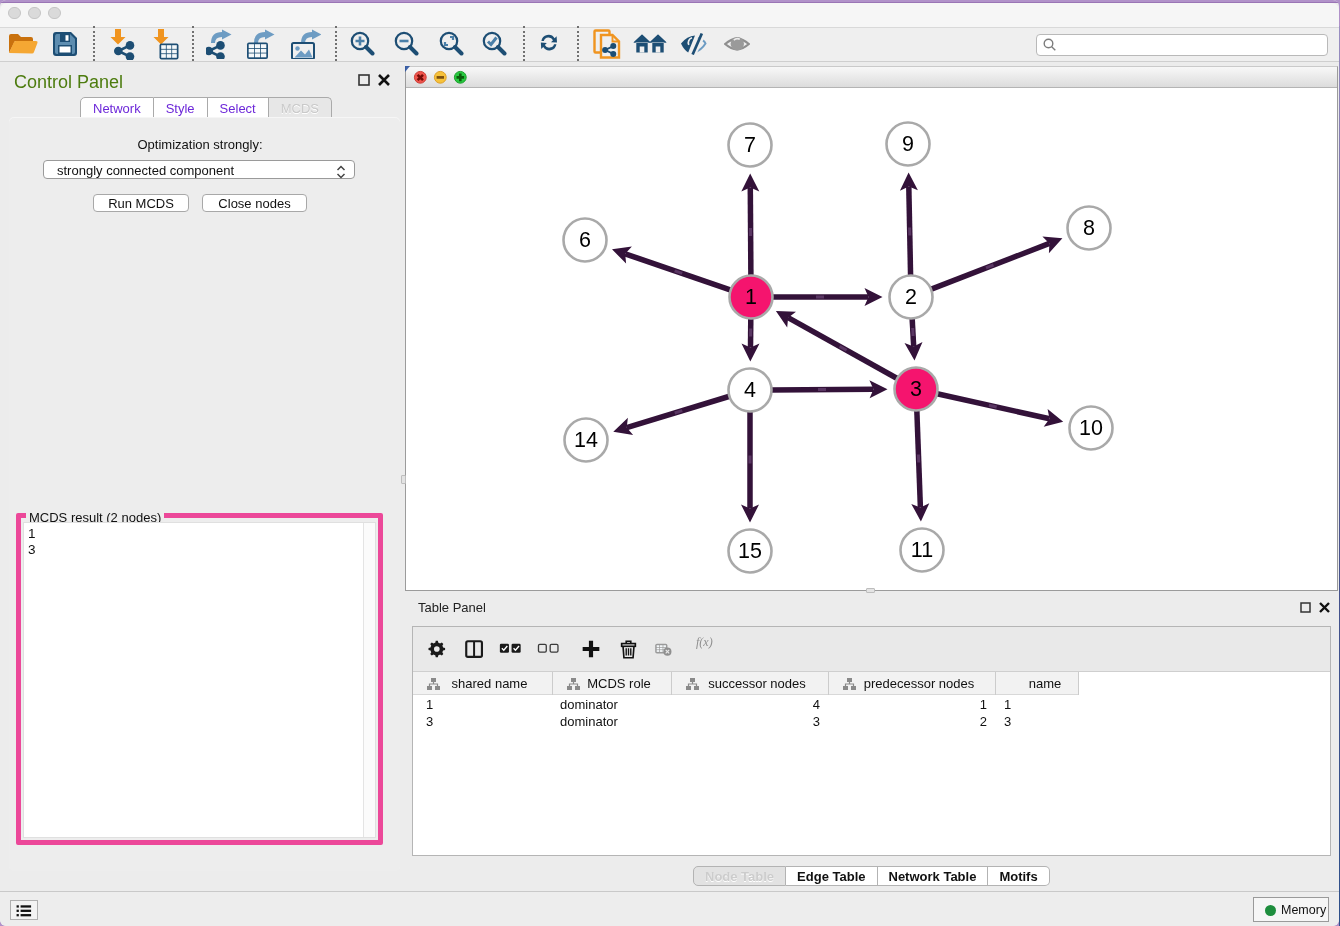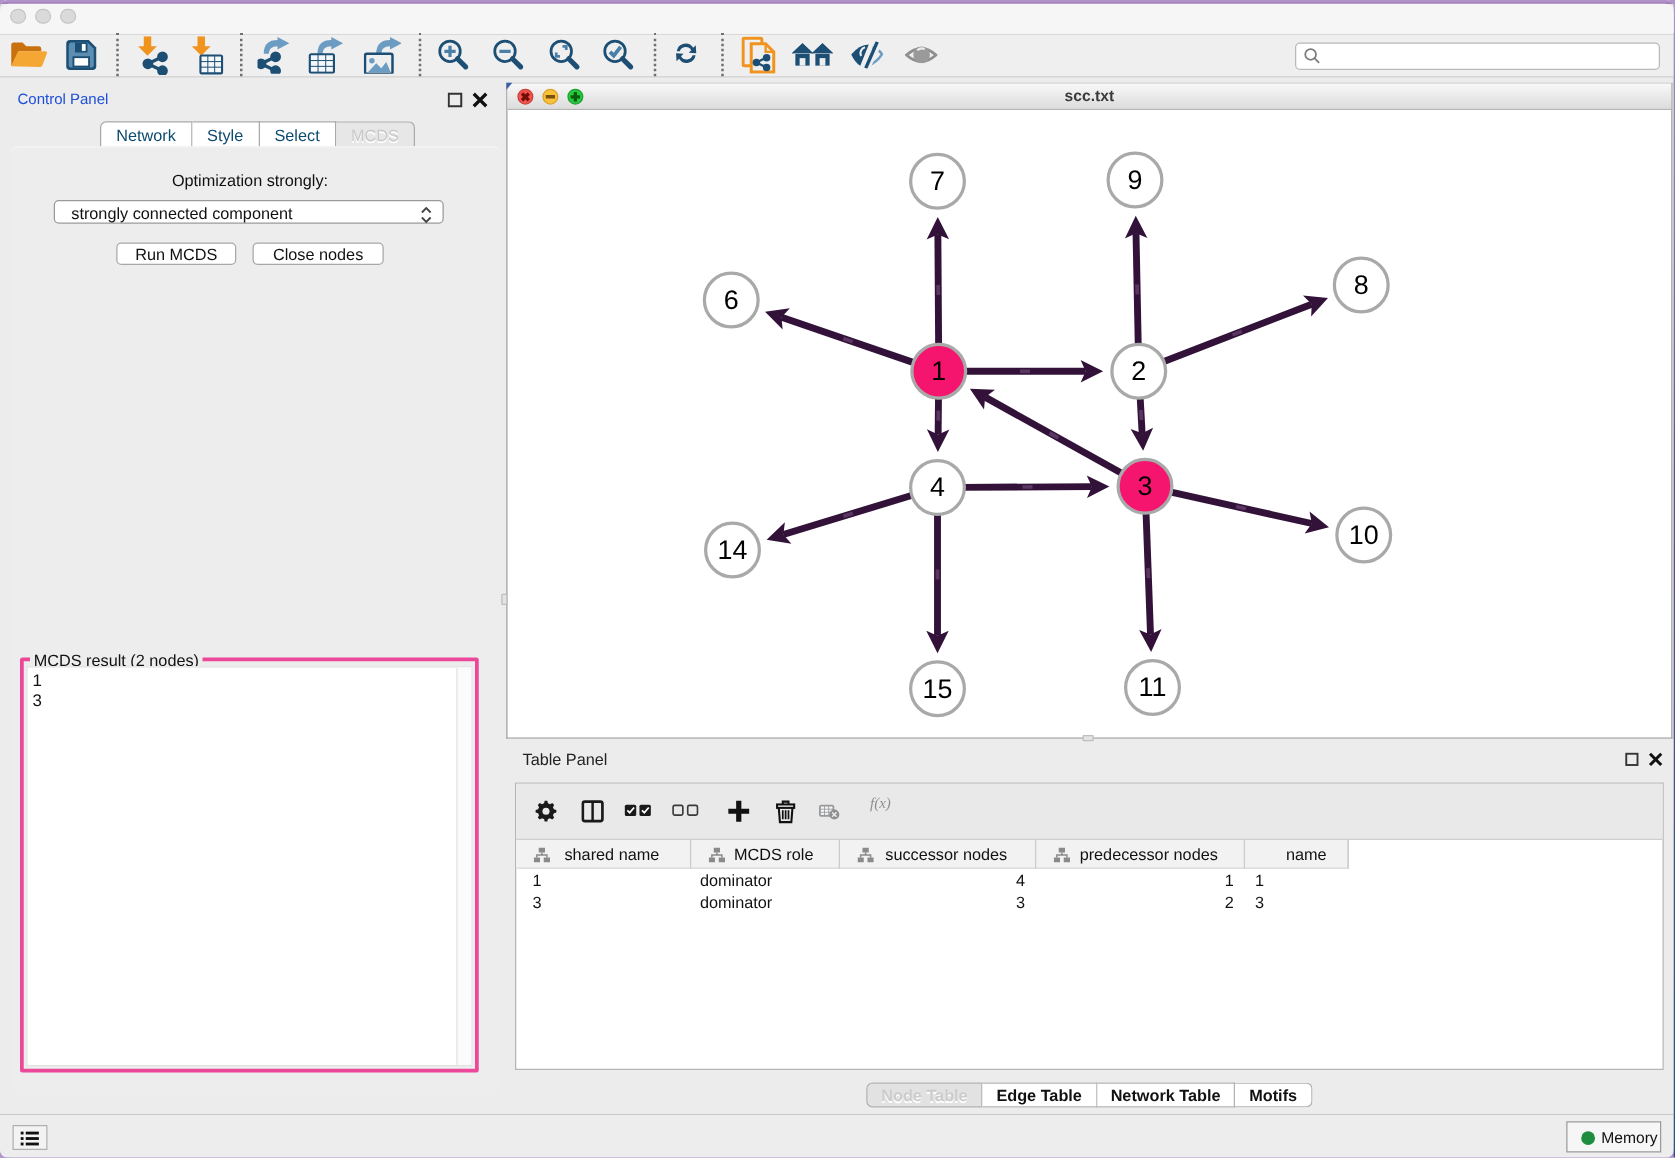--- a/index.html
+++ b/index.html
@@ -6,28 +6,28 @@
 .abs{position:absolute}
 .win{position:absolute;left:0;top:0;width:1339px;height:926px;background:#ececec;border-radius:6px 6px 6px 6px;overflow:hidden}
 .titlebar{position:absolute;left:0;top:2.5px;width:100%;height:25px;background:#f6f6f6;border-bottom:1px solid #d9d9d9;border-radius:7px 7px 0 0}
 .tl{position:absolute;width:12.5px;height:12.5px;border-radius:50%;top:4px;background:#dadada;border:1px solid #c5c5c5}
 .title{position:absolute;top:6px;width:100%;text-align:center;font-size:13px;color:#9b9b9b}
 .toolbar{position:absolute;left:0;top:28px;width:100%;height:34px;background:#efefef;border-bottom:1px solid #cfcfcf}
 .sep{position:absolute;top:26px;height:35px;width:2px;border-left:2px dotted #707070}
 .icon{position:absolute}
 
 .cp{position:absolute;left:0;top:63px;width:405px;height:828px;background:#ececec}
-.cp-h{position:absolute;left:14px;top:72px;font-size:12px;color:#1d4ed8;white-space:nowrap}
+.cp-h{position:absolute;left:14px;top:72px;font-size:18px;color:#4d7c0f;white-space:nowrap}
 .tabs{position:absolute;top:97px;left:80px;height:22px;display:flex}
-.tab{height:22px;line-height:21px;padding:0 12px;font-size:13px;color:#0c4a6e;background:#fff;border:1px solid #aaa;border-left:none}
+.tab{height:22px;line-height:21px;padding:0 12px;font-size:13px;color:#6d28d9;background:#fff;border:1px solid #aaa;border-left:none}
 .tab:first-child{border-left:1px solid #aaa;border-top-left-radius:5px}
 .tab.active{background:#e7e7e7;color:#c9c9c9;text-shadow:0 1px 0 #fff;border-top-right-radius:5px;border-bottom-color:#e3e3e3}
 .cpbody{position:absolute;left:9px;top:117px;width:391px;height:754px;background:#ededed;border-radius:5px;box-shadow:inset 0 1px 0 #f6f6f6}
 .btn{position:absolute;background:#fff;border:1px solid #a8a8a8;border-radius:4px;font-size:13px;color:#111;text-align:center}
-.fieldset{position:absolute;left:16px;top:526px;width:367px;height:332px;border:3px solid #ec4899;border-radius:2px}
+.fieldset{position:absolute;left:16px;top:513px;width:367px;height:332px;border:5px solid #ec4899;border-radius:2px}
 .legend{position:absolute;left:5px;top:-8px;background:#ededed;padding:0 3px;font-size:13px;color:#111}
 
 .netwin{position:absolute;left:405px;top:66px;width:933px;height:525px;border:1px solid #9b9b9b;border-top:1px solid #cacaca;background:#fff}
 .nettitle{position:absolute;left:0;top:0;width:100%;height:21px;background:linear-gradient(#f8f8f8,#dcdcdc);border-bottom:1px solid #b4b4b4}
 
 .tp{position:absolute;left:405px;top:591px;width:935px;height:300px;background:#ececec}
 .tbox{position:absolute;left:7px;top:35px;width:919px;height:230px;background:#fff;border:1px solid #b5b5b5}
 .ttool{position:absolute;left:0;top:0;width:100%;height:45px;background:#e9e9e9;border-bottom:1px solid #cfcfcf}
 .thead{position:absolute;left:0;top:45px;width:666px;height:23px;background:#f2f2f2;border-bottom:1px solid #d8d8d8;border-right:1px solid #d8d8d8}
 .th{position:absolute;top:0;height:23px;border-right:1px solid #ccc;font-size:13px;color:#111;text-align:center;line-height:23px}
@@ -219,21 +219,20 @@
       </svg>
   <div class="nettitle">
     <svg style="position:absolute;left:7px;top:3px" width="60" height="15" viewBox="0 0 60 15">
 <circle cx="7.3" cy="7.3" r="5.9" fill="#f0544c" stroke="#cc4039" stroke-width="1"></circle>
 <path d="M4.6 4.6 L10 10 M10 4.6 L4.6 10" stroke="#740c08" stroke-width="2.6" transform="translate(0,0.2)"></path>
 <circle cx="27.3" cy="7.3" r="5.9" fill="#f7c23a" stroke="#dda02b" stroke-width="1"></circle>
 <path d="M23.6 7.4 L31 7.4" stroke="#7a4f10" stroke-width="2.7"></path>
 <circle cx="47.3" cy="7.3" r="5.9" fill="#27c93f" stroke="#1d9f2d" stroke-width="1"></circle>
 <path d="M47.3 3.6 L47.3 11.2 M43.5 7.4 L51.1 7.4" stroke="#0b5c0b" stroke-width="2.6"></path>
 </svg>
-<div style="position:absolute;top:3px;width:100%;text-align:center;font-size:12.5px;font-weight:700;color:#3a3a3a">scc.txt</div>
   </div>
   <svg style="position:absolute;left:0;top:21px" width="932" height="502" viewBox="406 88 932 502">
         <line x1="750.9" y1="276.5" x2="750.3" y2="187.5" stroke="#331239" stroke-width="5.5"></line>
         <polygon points="750.2,173.5 759.3,191.4 750.3,187.5 741.3,191.6" fill="#331239"></polygon>
         <line x1="750.6" y1="236.0" x2="750.5" y2="228.0" stroke="#5a3663" stroke-width="3"></line>
         <line x1="731.6" y1="290.3" x2="625.2" y2="253.8" stroke="#331239" stroke-width="5.5"></line>
         <polygon points="612.0,249.3 631.9,246.6 625.2,253.8 626.1,263.6" fill="#331239"></polygon>
         <line x1="682.2" y1="273.4" x2="674.6" y2="270.8" stroke="#5a3663" stroke-width="3"></line>
         <line x1="771.5" y1="297.0" x2="868.5" y2="297.0" stroke="#331239" stroke-width="5.5"></line>
         <polygon points="882.5,297.0 864.5,306.0 868.5,297.0 864.5,288.0" fill="#331239"></polygon>

